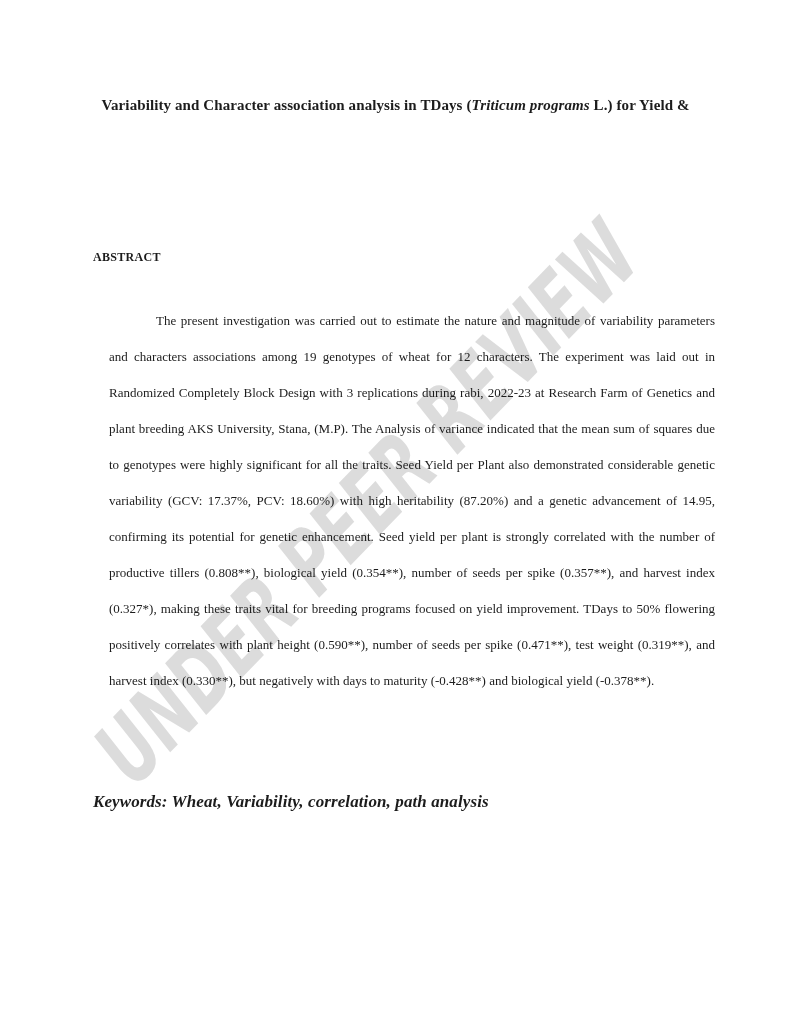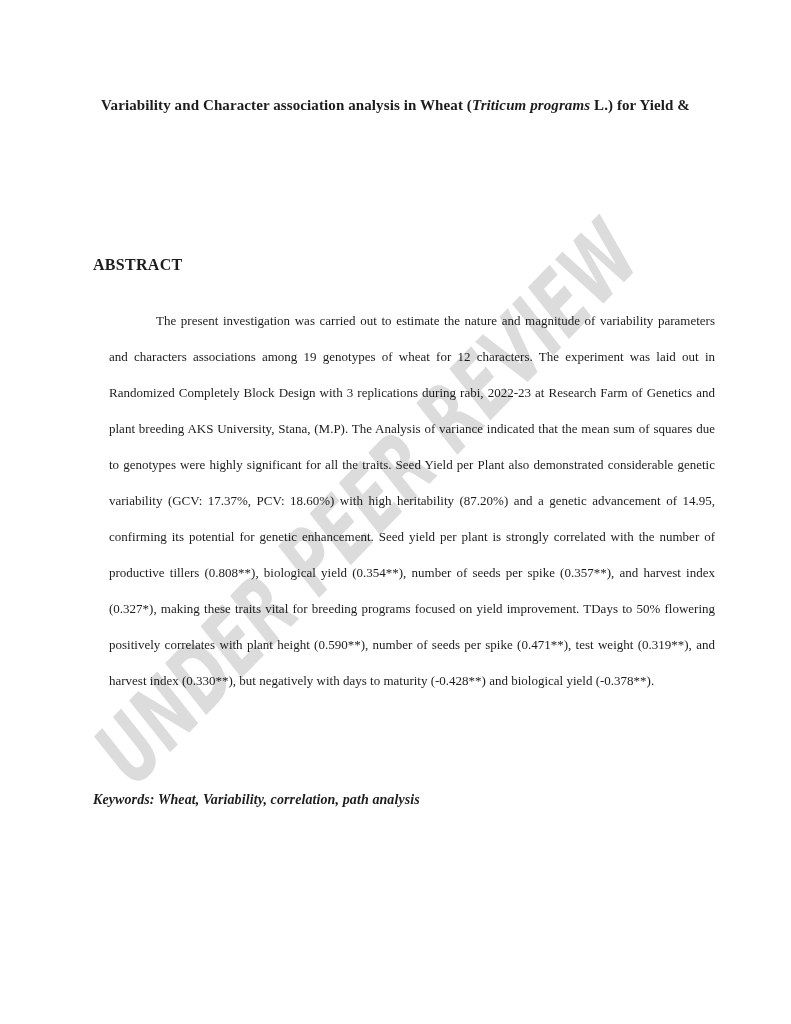--- a/index.html
+++ b/index.html
@@ -34,62 +34,62 @@
     text-align: center;
     font-size: 15px;
     font-weight: bold;
     line-height: 43px;
     z-index: 1;
     letter-spacing: 0.1px;
   }
   .title-species { font-style: italic; }
   .abstract-heading {
     position: absolute;
-    top: 256px;
+    top: 250px;
     left: 93px;
-    font-size: 16px;
+    font-size: 12px;
     font-weight: bold;
     z-index: 1;
     letter-spacing: 0.3px;
   }
   .abstract-body {
     position: absolute;
     top: 287px;
     left: 93px;
     width: 606px;
     font-size: 13px;
     line-height: 36px;
     text-align: justify;
     text-indent: 47px;
     z-index: 1;
     margin: 16px;
   }
   .keywords {
     position: absolute;
     top: 792px;
     left: 93px;
-    font-size: 14px;
+    font-size: 17px;
     font-weight: bold;
     font-style: italic;
     z-index: 1;
     margin: 0;
     letter-spacing: 0.1px;
   }
 </style>
 </head>
 <body>
 
 <div class="page">
 
   <svg class="watermark-svg" width="791" height="1024" viewBox="0 0 791 1024" aria-hidden="true">
     <text transform="translate(372 508) rotate(-46) scale(1,1.45)" text-anchor="middle" dominant-baseline="middle" font-size="62" textLength="735" lengthAdjust="spacingAndGlyphs">UNDER PEER REVIEW</text>
   </svg>
 
   <div class="title-block">
-    <div><span>Variability and Character association analysis in Wheat (</span><span class="title-species">Triticum programs</span><span> L.) for Yield &amp;</span></div>
+    <div><span>Variability and Character association analysis in TDays (</span><span class="title-species">Triticum programs</span><span> L.) for Yield &amp;</span></div>
   </div>
 
   <div class="abstract-heading">ABSTRACT</div>
 
   <p class="abstract-body">The present investigation was carried out to estimate the nature and magnitude of variability parameters and characters associations among 19 genotypes of wheat for 12 characters. The experiment was laid out in Randomized Completely Block Design with 3 replications during rabi, 2022-23 at Research Farm of Genetics and plant breeding AKS University, Stana, (M.P). The Analysis of variance indicated that the mean sum of squares due to genotypes were highly significant for all the traits. Seed Yield per Plant also demonstrated considerable genetic variability (GCV: 17.37%, PCV: 18.60%) with high heritability (87.20%) and a genetic advancement of 14.95, confirming its potential for genetic enhancement. Seed yield per plant is strongly correlated with the number of productive tillers (0.808**), biological yield (0.354**), number of seeds per spike (0.357**), and harvest index (0.327*), making these traits vital for breeding programs focused on yield improvement. TDays to 50% flowering positively correlates with plant height (0.590**), number of seeds per spike (0.471**), test weight (0.319**), and harvest index (0.330**), but negatively with days to maturity (-0.428**) and biological yield (-0.378**).</p>
 
   <p class="keywords">Keywords: Wheat, Variability, correlation, path analysis</p>
 
 </div>
 

